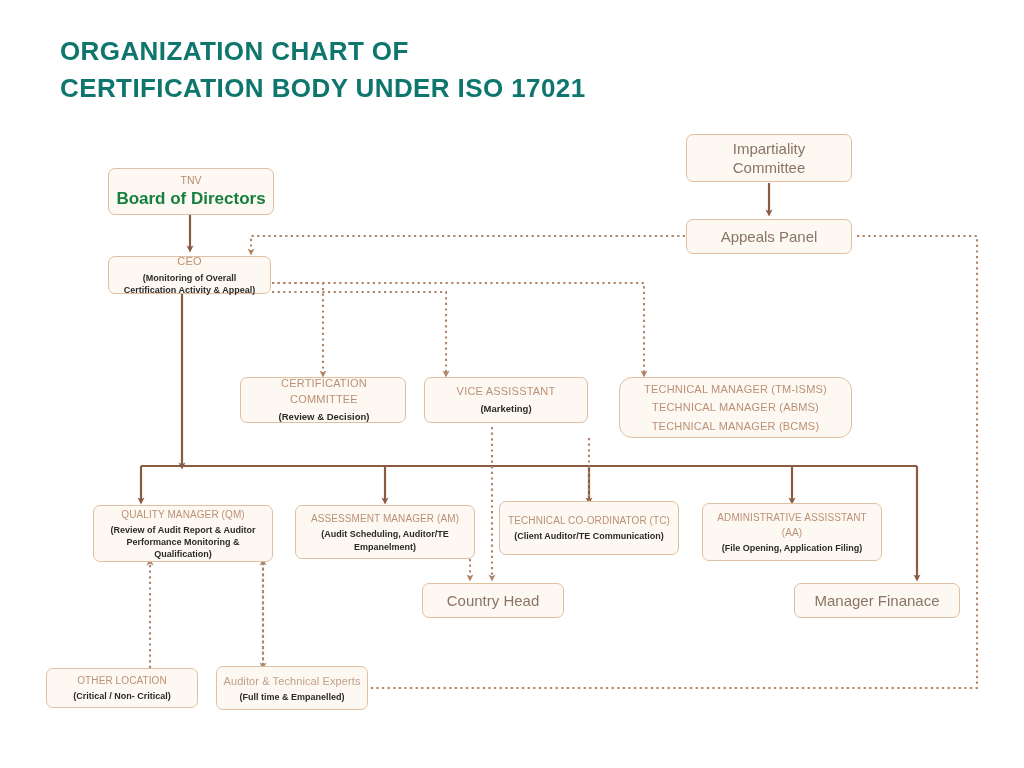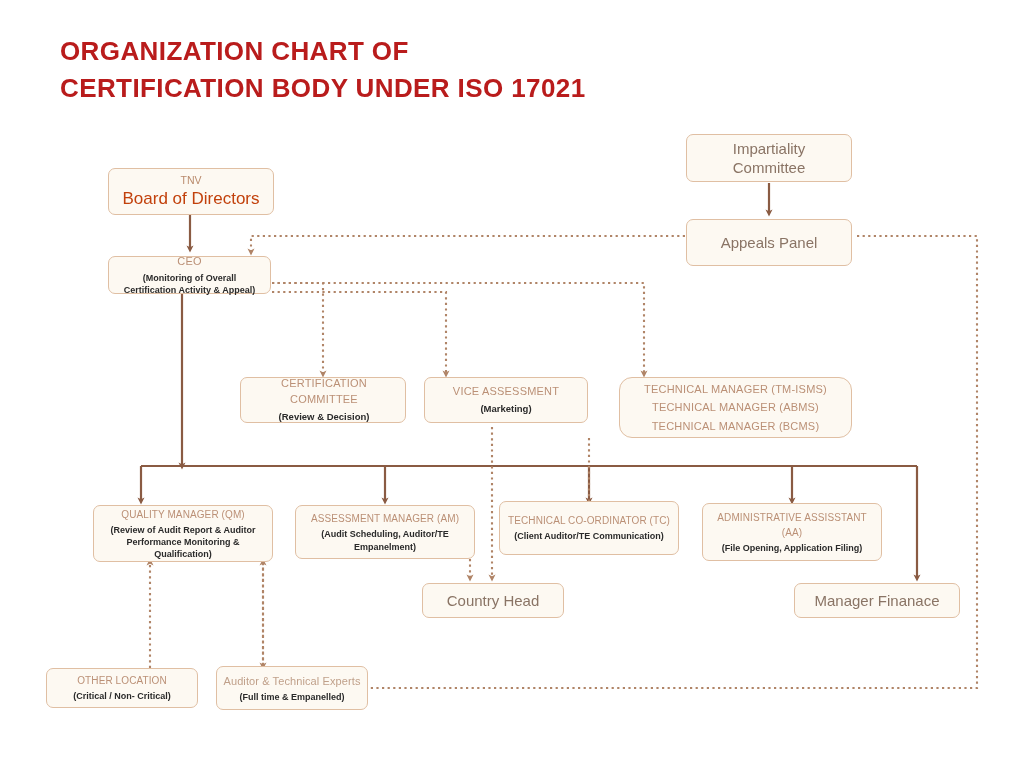--- a/index.html
+++ b/index.html
@@ -15,21 +15,21 @@
   }
   #canvas {
     position: relative;
     width: 1024px;
     height: 768px;
   }
   #title {
     position: absolute;
     left: 60px;
     top: 33px;
-    color: #b91c1c;
+    color: #0f766e;
     font-size: 26px;
     font-weight: bold;
     letter-spacing: 0.4px;
     line-height: 1.42;
     text-transform: uppercase;
   }
   #title .line { display: block; white-space: nowrap; }
 
   svg#wires {
     position: absolute;
@@ -52,23 +52,23 @@
     text-align: center;
     padding: 4px 6px;
     z-index: 2;
   }
   .ttl-tiny {
     color: #b98a6c;
     font-size: 10.5px;
     line-height: 1.35;
   }
   .ttl-big {
-    color: #c2410c;
+    color: #15803d;
     font-size: 17px;
-    font-weight: normal;
+    font-weight: bold;
     line-height: 1.3;
   }
   .ttl-mid {
     color: #8a7465;
     font-size: 15px;
     line-height: 1.3;
   }
   .ttl-caps {
     color: #bb9076;
     font-size: 11px;
@@ -162,31 +162,31 @@
       <div class="sub">(Monitoring of Overall</div>
       <div class="sub" style="margin-top:0">Certification Activity &amp; Appeal)</div>
     </div>
   </div>
 
   <div class="node" style="left:686px; top:134px; width:166px; height:48px;">
     <div class="ttl-mid">Impartiality</div>
     <div class="ttl-mid">Committee</div>
   </div>
 
-  <div class="node" style="left:686px; top:219px; width:166px; height:47px;">
+  <div class="node" style="left:686px; top:219px; width:166px; height:35px;">
     <div class="ttl-mid">Appeals Panel</div>
   </div>
 
   <div class="node" style="left:240px; top:377px; width:166px; height:46px;padding-left:8px;">
     <div class="ttl-caps">CERTIFICATION COMMITTEE</div>
     <div class="sub-plain">(Review &amp; Decision)</div>
   </div>
 
   <div class="node" style="left:424px; top:377px; width:164px; height:46px;">
-    <div class="ttl-caps">VICE ASSESSMENT</div>
+    <div class="ttl-caps">VICE ASSISSTANT</div>
     <div class="sub-plain">(Marketing)</div>
   </div>
 
   <div class="node" style="left:619px; top:377px; width:233px; height:61px;border-radius:13px;">
     <div class="tm-line">TECHNICAL MANAGER (TM-ISMS)</div>
     <div class="tm-line">TECHNICAL MANAGER (ABMS)</div>
     <div class="tm-line">TECHNICAL MANAGER (BCMS)</div>
   </div>
 
   <div class="node" style="left:93px; top:505px; width:180px; height:57px;">

